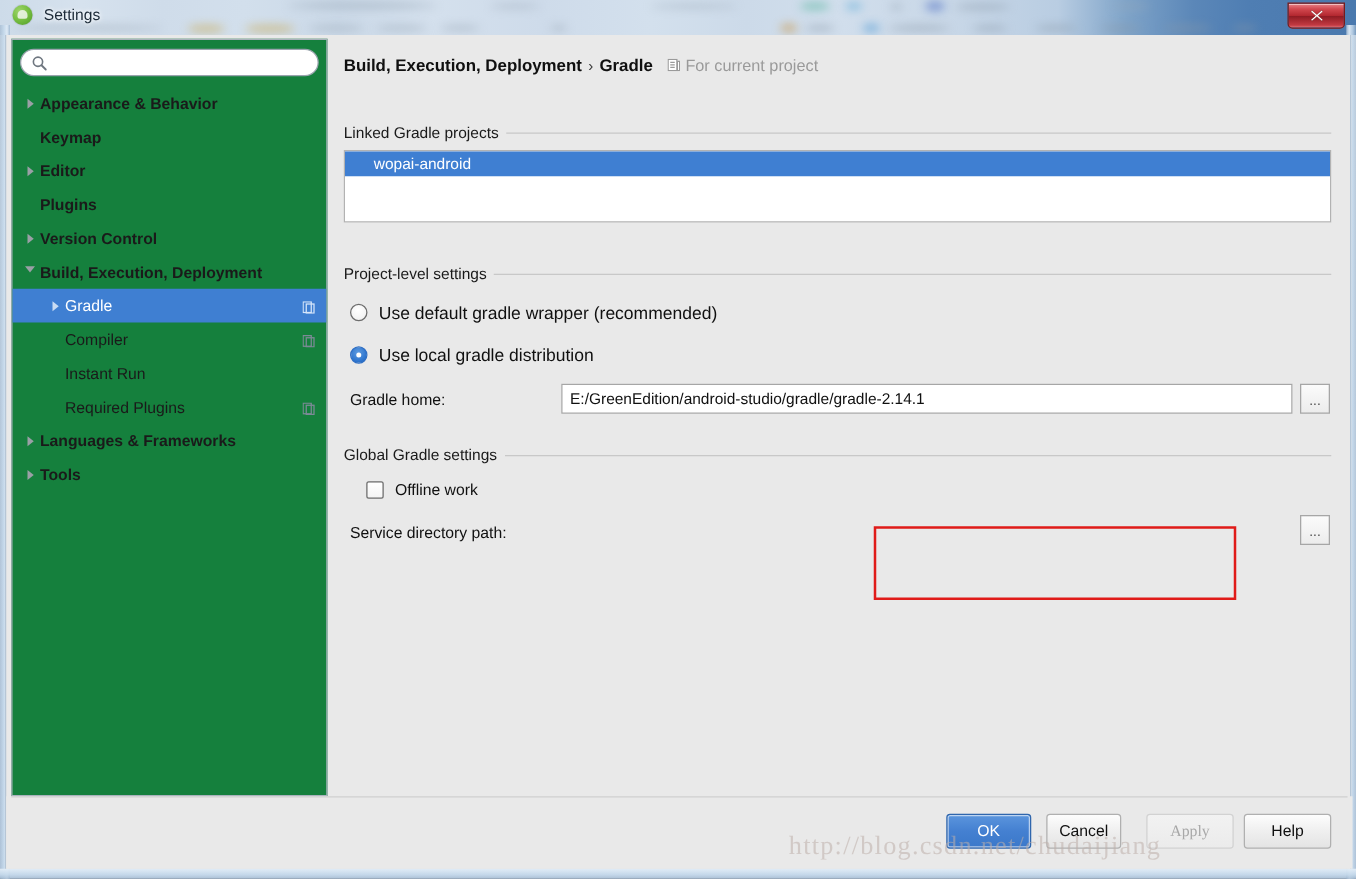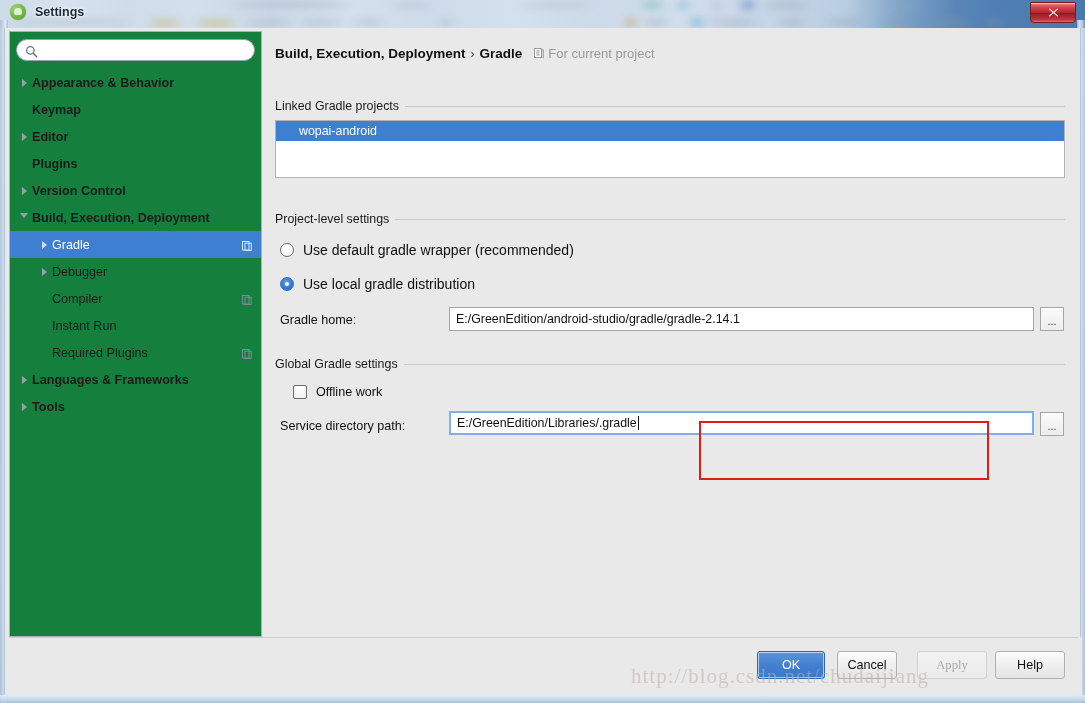--- a/index.html
+++ b/index.html
@@ -68,21 +68,20 @@
   }
 
   
   #title-bar {
     position: absolute;
     left: 0; top: 0;
     width: 1085px;
     height: 24px;
     display: flex;
     align-items: center;
-    font-weight: bold;
   }
   #app-icon {
     width: 16px; height: 16px;
     margin-left: 10px;
     border-radius: 50%;
     background: radial-gradient(circle at 35% 30%, #9ed46b 0%, #78c043 45%, #4f9a26 100%);
     position: relative;
     flex: none;
     box-shadow: 0 0 1px rgba(0,0,0,.4);
   }
@@ -575,26 +574,20 @@
             <span class="tree-arrow">
               <i></i>
             </span>
             <span class="tree-label">Gradle</span>
             <span class="badge-icon" style="color: rgb(214, 230, 250);"><svg width="10" height="10" viewBox="0 0 10 10" aria-hidden="true">
                 <rect x="0.5" y="0.5" width="6.5" height="8.5" fill="none" stroke="currentColor" stroke-width="1"></rect>
                 <rect x="3" y="2.2" width="6.2" height="7.3" fill="none" stroke="currentColor" stroke-width="1"></rect>
               </svg></span>
           </div>
           <div class="tree-row indent-1">
-            <span class="tree-arrow">
-              <i></i>
-            </span>
-            <span class="tree-label">Debugger</span>
-          </div>
-          <div class="tree-row indent-1">
             <span class="tree-arrow"></span>
             <span class="tree-label">Compiler</span>
             <span class="badge-icon" style="color: rgb(125, 138, 151);"><svg width="10" height="10" viewBox="0 0 10 10" aria-hidden="true">
                 <rect x="0.5" y="0.5" width="6.5" height="8.5" fill="none" stroke="currentColor" stroke-width="1"></rect>
                 <rect x="3" y="2.2" width="6.2" height="7.3" fill="none" stroke="currentColor" stroke-width="1"></rect>
               </svg></span>
           </div>
           <div class="tree-row indent-1">
             <span class="tree-arrow"></span>
             <span class="tree-label">Instant Run</span>
@@ -680,24 +673,20 @@
           <span class="group-line"></span>
         </div>
       </div>
 
       <div class="check-row" style="top:354px;padding-left:13px;">
         <span class="check-mark"></span>
         <span class="check-label">Offline work</span>
       </div>
 
       <span class="field-label" style="left:17px; top:388px;">Service directory path:</span>
-      <div class="text-field focused" style="left:186px; top:380px; width:585px;">
-        <span>E:/GreenEdition/Libraries/.gradle</span>
-          <span class="caret"></span>
-      </div>
       <div class="browse-button" style="left:777px; top:381px;">...</div>
 
       <div id="red-highlight"></div>
     </div>
 
     <div id="bottom-bar">
       <div id="bottom-sep"></div>
       <div class="dlg-button default" style="left:752px; width:68px;">OK</div>
       <div class="dlg-button normal" style="left:832px; width:60px;">Cancel</div>
       <div class="dlg-button disabled" style="left:912px; width:70px;">Apply</div>

